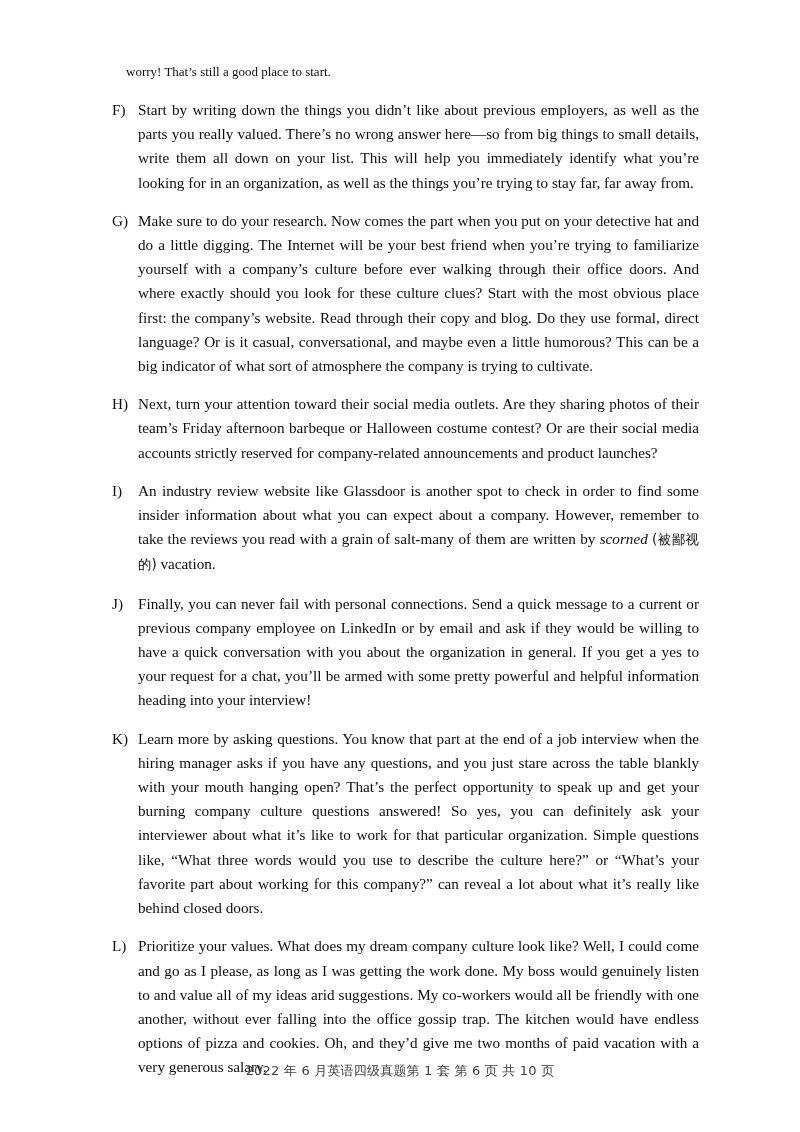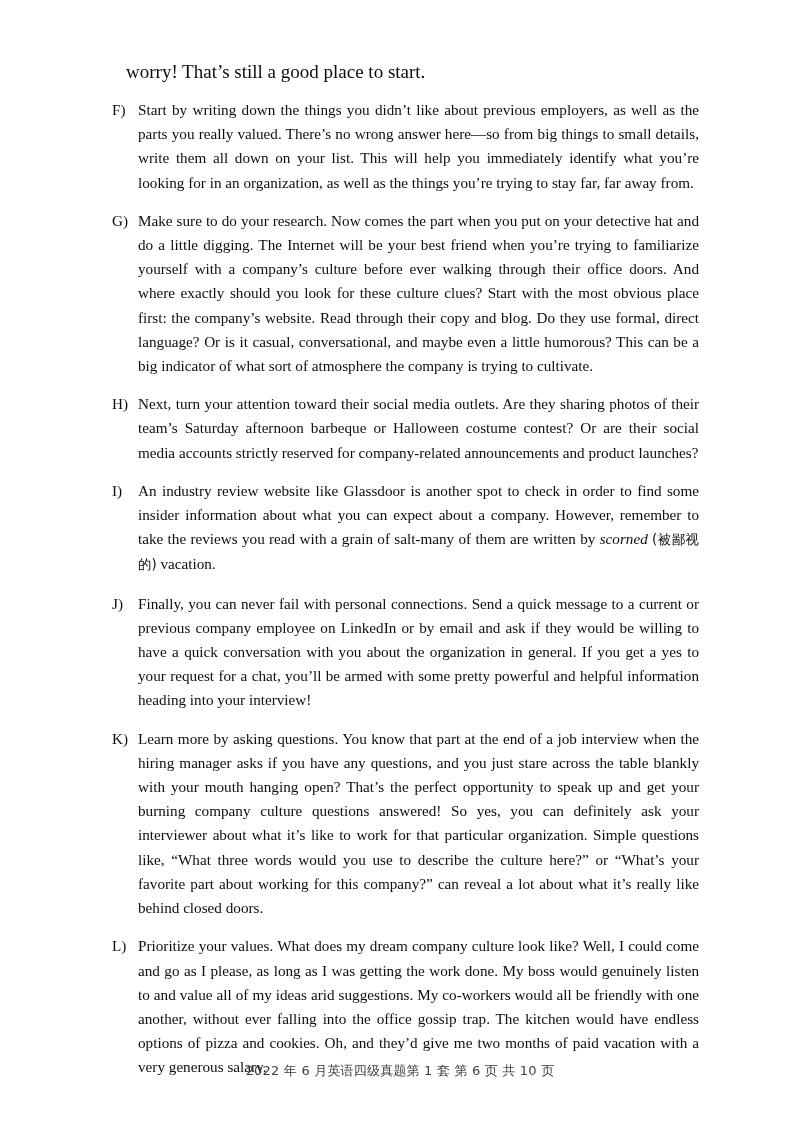--- a/index.html
+++ b/index.html
@@ -25,21 +25,21 @@
   .content {
     position: absolute;
     left: 112px;
     top: 60px;
     width: 587px;
   }
   
   .carryover {
     margin: 0 0 14px 0;
     padding-left: 14px;
-    font-size: 19px;
+    font-size: 13px;
     line-height: 24px;
     text-align: left;
   }
   .para {
     position: relative;
     display: block;
     margin: 0 0 14px 0;
     padding-left: 14px;
     font-size: 15.2px;
     line-height: 24.2px;
@@ -98,21 +98,21 @@
       <span class="body">Start by writing down the things you didn’t like about previous employers, as well as the parts you really valued. There’s no wrong answer here—so from big things to small details, write them all down on your list. This will help you immediately identify what you’re looking for in an organization, as well as the things you’re trying to stay far, far away from.</span>
     </div>
 
     <div class="para">
       <span class="marker">G)</span>
       <span class="body">Make sure to do your research. Now comes the part when you put on your detective hat and do a little digging. The Internet will be your best friend when you’re trying to familiarize yourself with a company’s culture before ever walking through their office doors. And where exactly should you look for these culture clues? Start with the most obvious place first: the company’s website. Read through their copy and blog. Do they use formal, direct language? Or is it casual, conversational, and maybe even a little humorous? This can be a big indicator of what sort of atmosphere the company is trying to cultivate.</span>
     </div>
 
     <div class="para">
       <span class="marker">H)</span>
-      <span class="body">Next, turn your attention toward their social media outlets. Are they sharing photos of their team’s Saturday afternoon barbeque or Halloween costume contest? Or are their social media accounts strictly reserved for company-related announcements and product launches?</span>
+      <span class="body">Next, turn your attention toward their social media outlets. Are they sharing photos of their team’s Friday afternoon barbeque or Halloween costume contest? Or are their social media accounts strictly reserved for company-related announcements and product launches?</span>
     </div>
 
     <div class="para">
       <span class="marker">I)</span>
       <span class="body"><span>An industry review website like Glassdoor is another spot to check in order to find some insider information about what you can expect about a company. However, remember to take the reviews you read with a grain of salt-many of them are written by </span><i>scorned</i><span>&nbsp;</span><span class="cn">(被鄙视的)</span><span> vacation.</span></span>
     </div>
 
     <div class="para">
       <span class="marker">J)</span>
       <span class="body">Finally, you can never fail with personal connections. Send a quick message to a current or previous company employee on LinkedIn or by email and ask if they would be willing to have a quick conversation with you about the organization in general. If you get a yes to your request for a chat, you’ll be armed with some pretty powerful and helpful information heading into your interview!</span>

